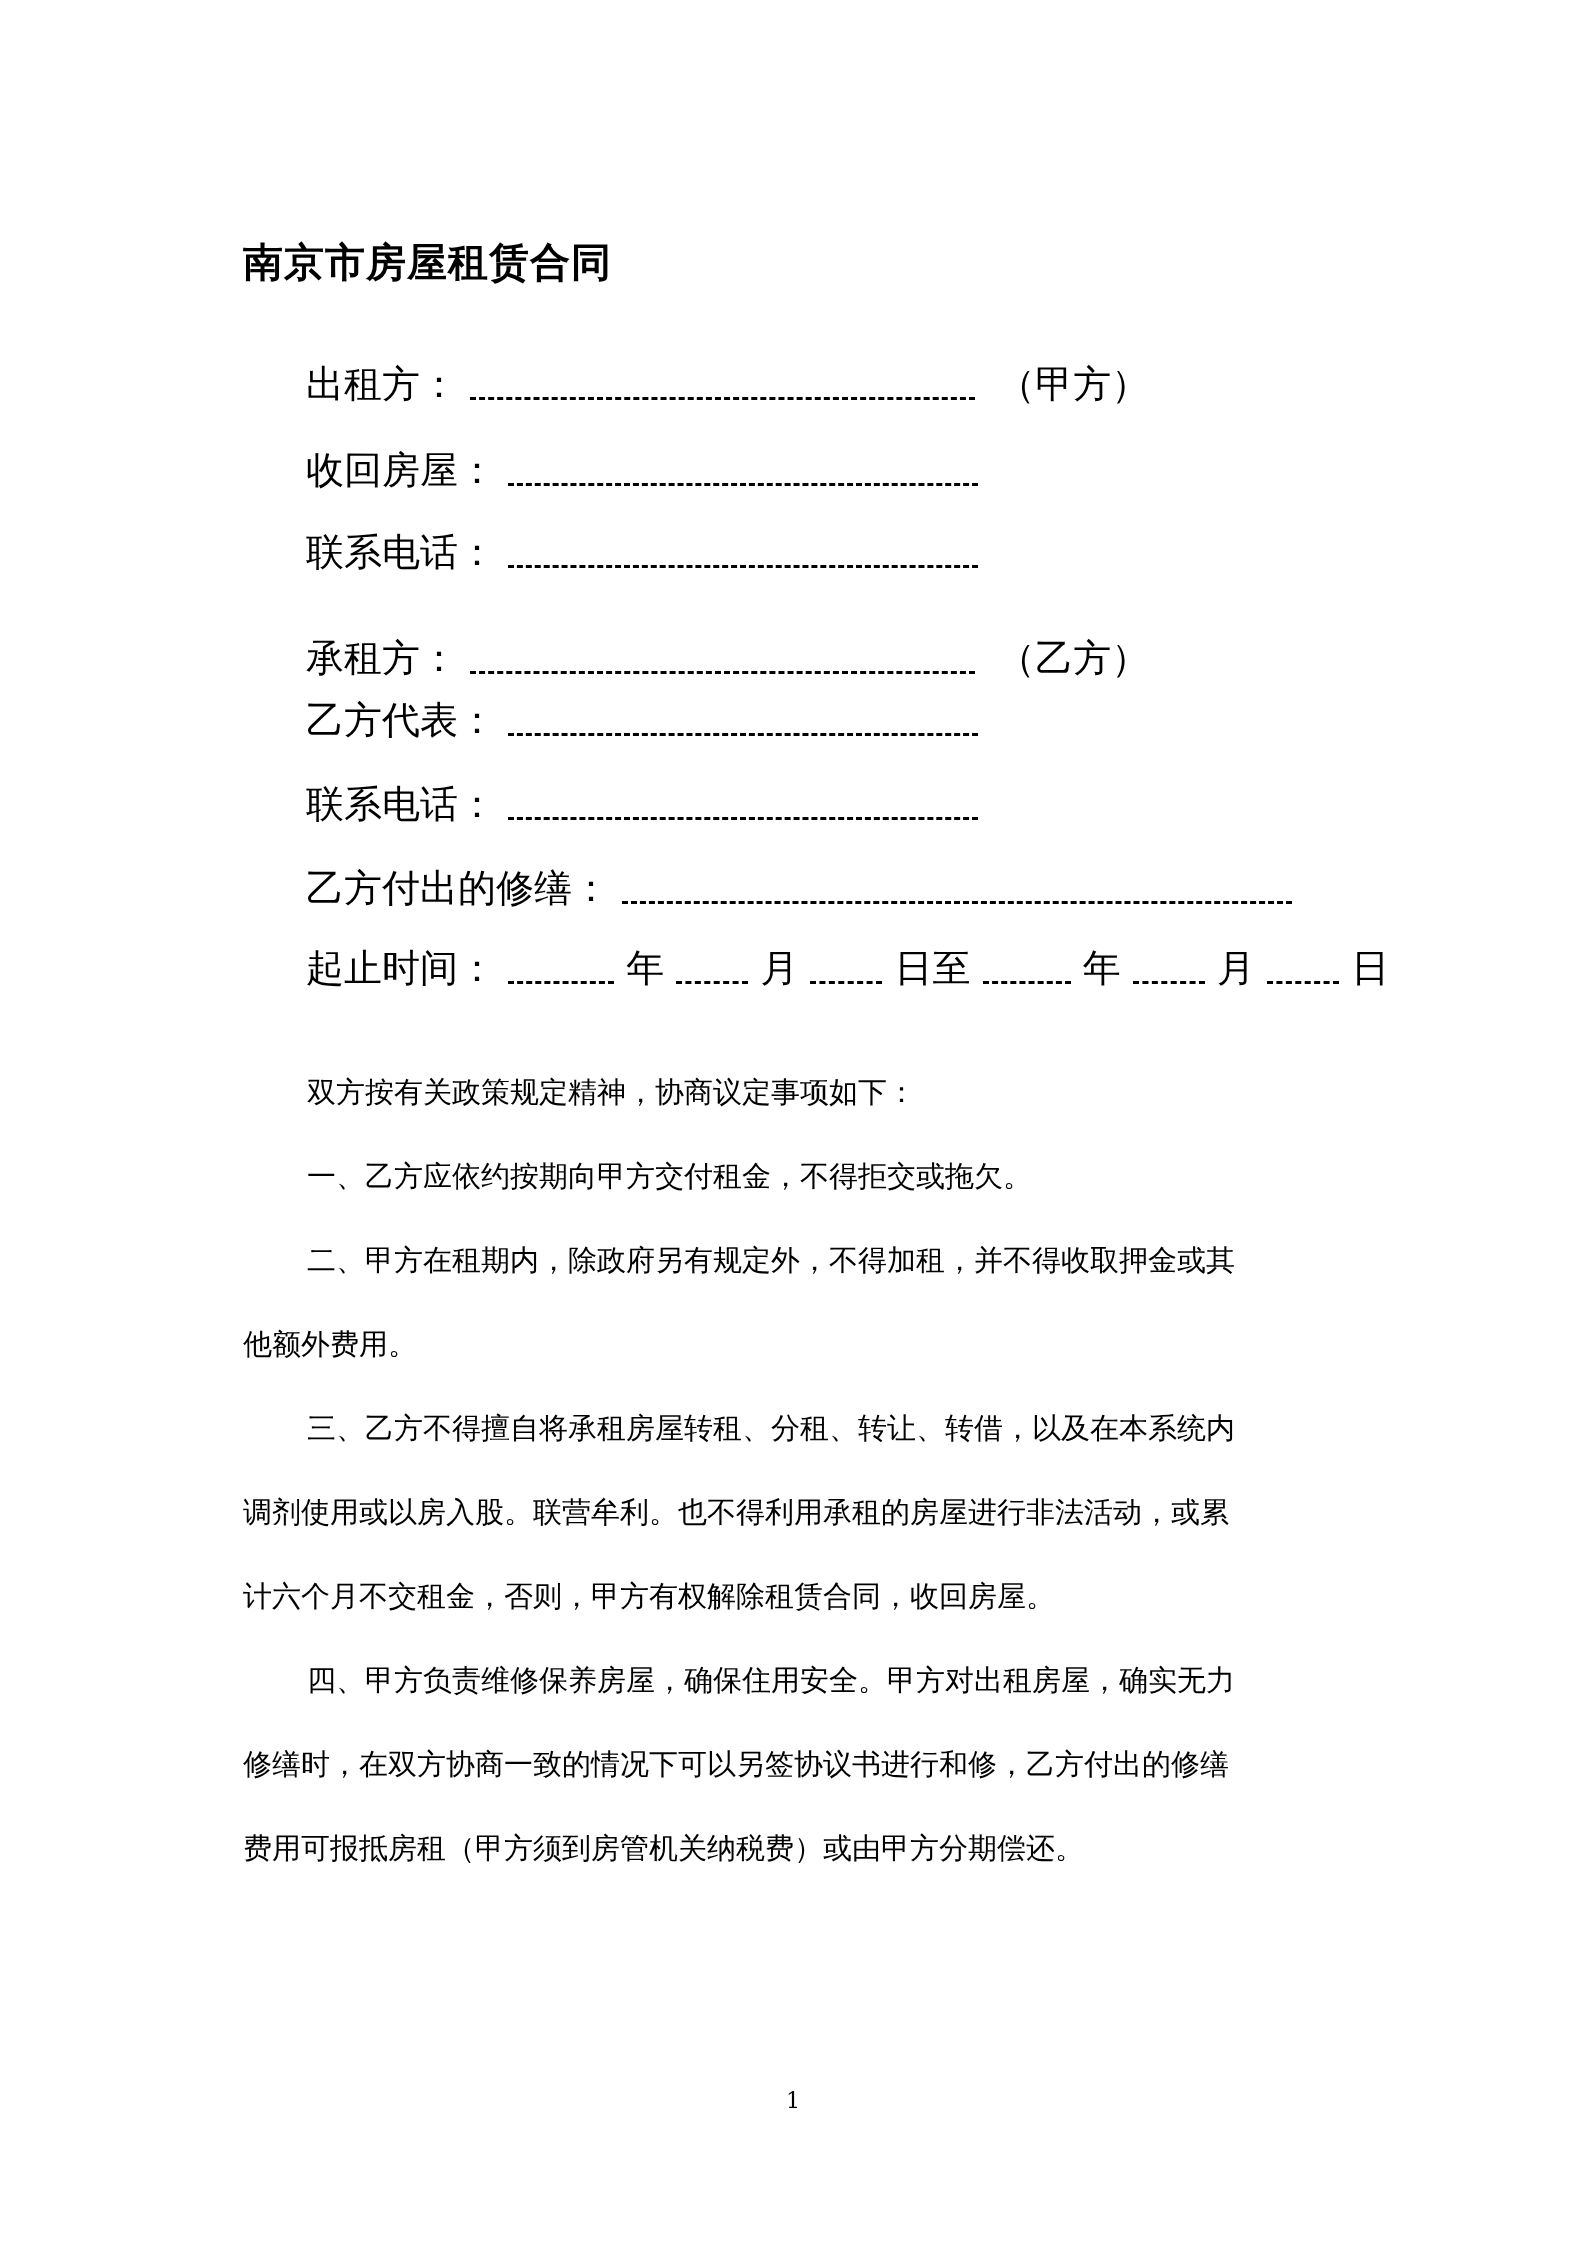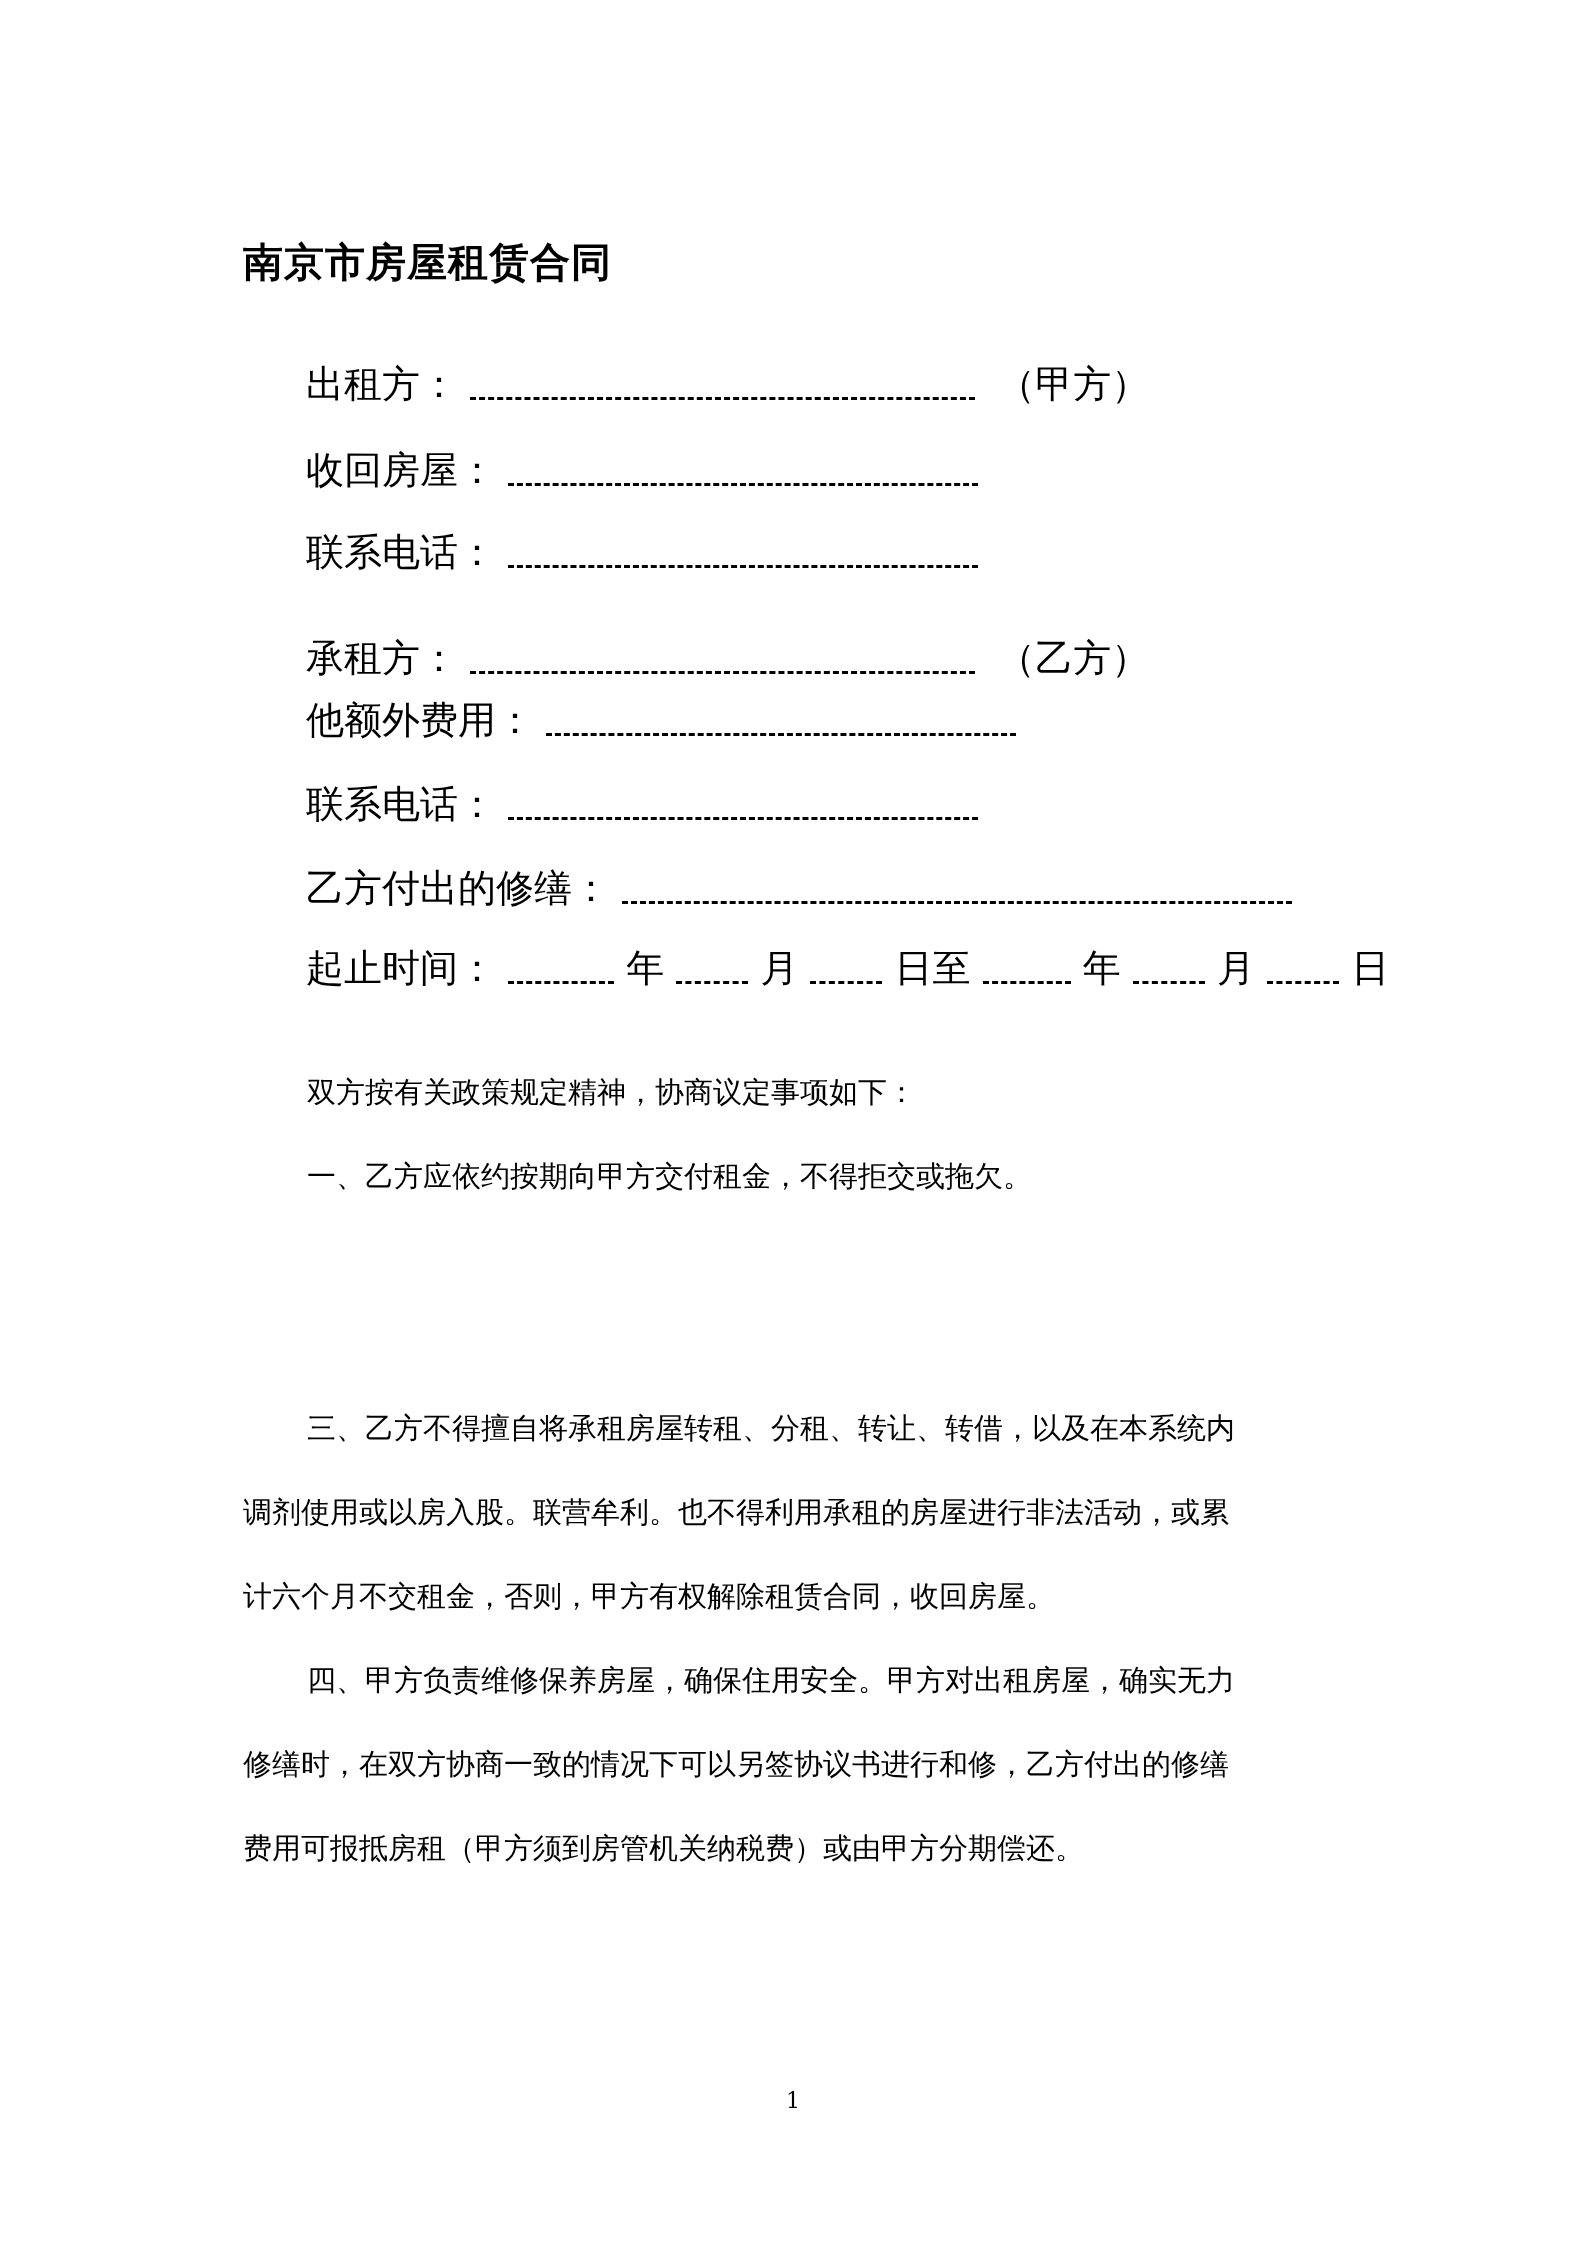--- a/index.html
+++ b/index.html
@@ -59,21 +59,21 @@
     <span class="blank" style="width:470px;"></span>
   </div>
 
   <div class="field" style="top:612px;margin-top:24px;">
     <span class="label">承租方：</span>
     <span class="blank" style="width:505px;"></span>
     <span class="suffix">（乙方）</span>
   </div>
 
   <div class="field" style="top:698px;">
-    <span class="label">他额外费用：</span>
+    <span class="label">乙方代表：</span>
     <span class="blank" style="width:470px;"></span>
   </div>
 
   <div class="field" style="top:782px;">
     <span class="label">联系电话：</span>
     <span class="blank" style="width:470px;"></span>
   </div>
 
   <div class="field" style="top:866px;">
     <span class="label">乙方付出的修缮：</span>
@@ -97,20 +97,24 @@
   </div>
 
   <div class="para" style="top:1050px;">
     <span class="line indent">双方按有关政策规定精神，协商议定事项如下：</span>
   </div>
 
   <div class="para" style="top:1134px;">
     <span class="line indent">一、乙方应依约按期向甲方交付租金，不得拒交或拖欠。</span>
   </div>
 
+  <div class="para" style="top:1218px;">
+    <span class="line indent">二、甲方在租期内，除政府另有规定外，不得加租，并不得收取押金或其</span>
+    <span class="line">他额外费用。</span>
+  </div>
 
   <div class="para" style="top:1386px;">
     <span class="line indent">三、乙方不得擅自将承租房屋转租、分租、转让、转借，以及在本系统内</span>
     <span class="line">调剂使用或以房入股。联营牟利。也不得利用承租的房屋进行非法活动，或累</span>
     <span class="line">计六个月不交租金，否则，甲方有权解除租赁合同，收回房屋。</span>
   </div>
 
   <div class="para" style="top:1638px;">
     <span class="line indent">四、甲方负责维修保养房屋，确保住用安全。甲方对出租房屋，确实无力</span>
     <span class="line">修缮时，在双方协商一致的情况下可以另签协议书进行和修，乙方付出的修缮</span>

